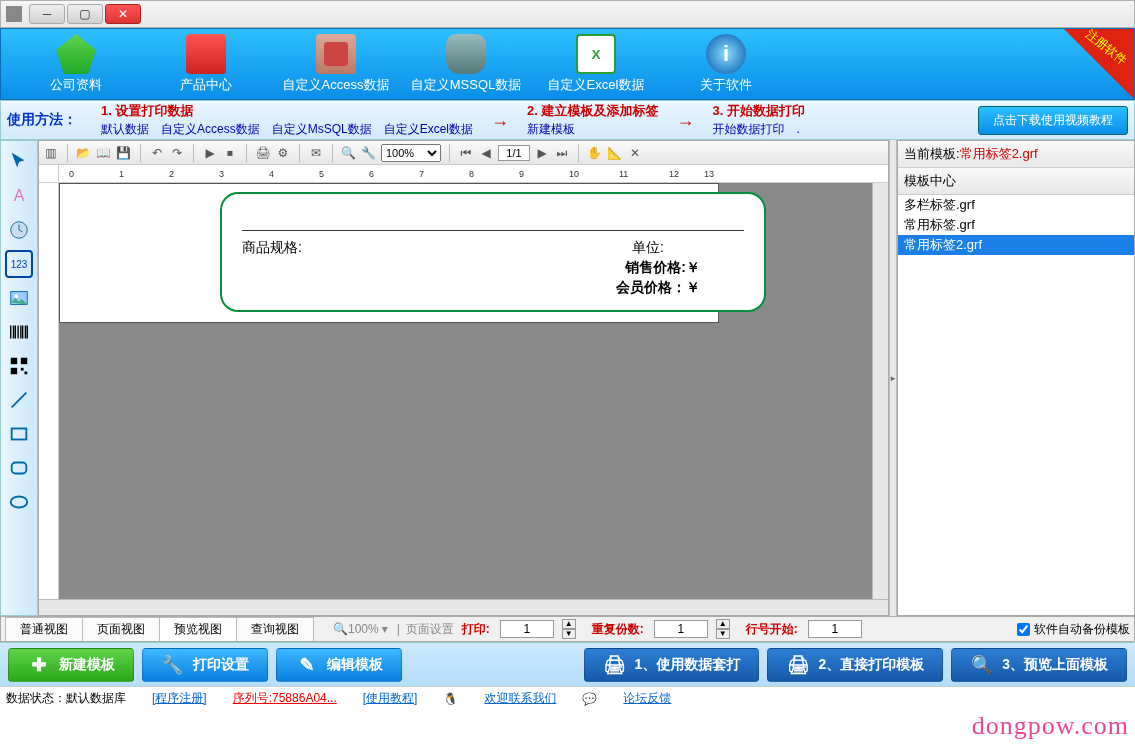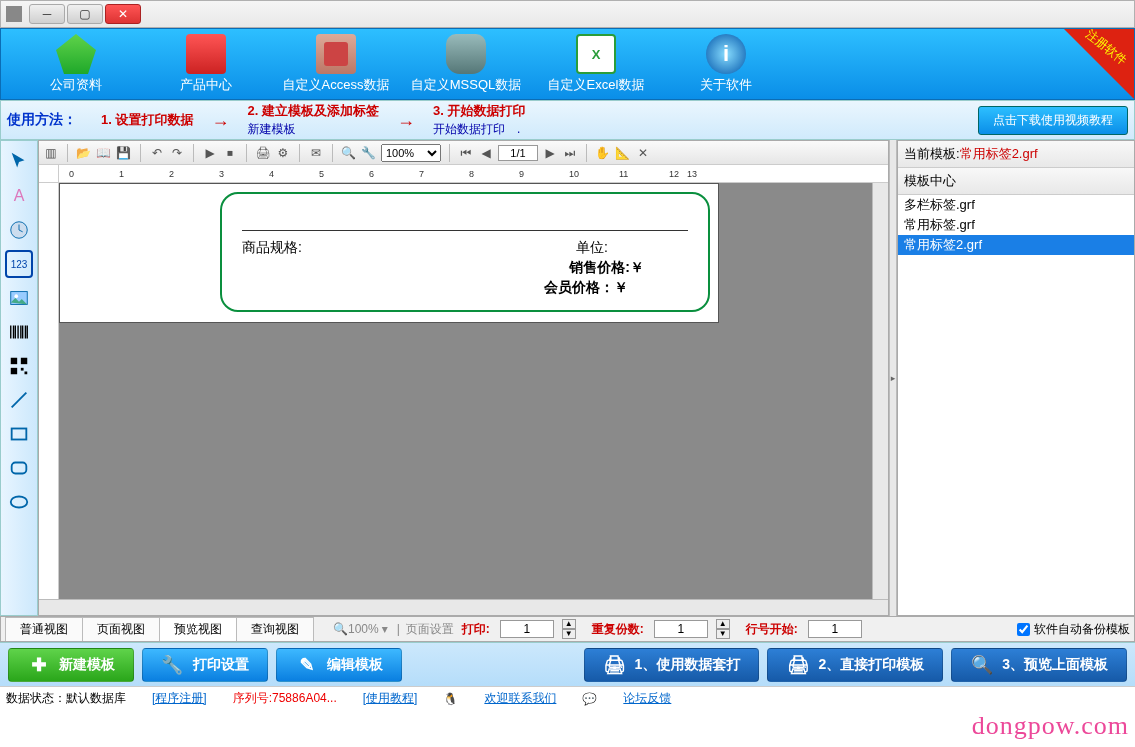--- a/index.html
+++ b/index.html
@@ -33,27 +33,27 @@
 .workspace { display:flex; height:476px; }
 .sidetools { width:38px; background:linear-gradient(90deg,#e8f5ff,#cce8fc); border:1px solid #9cc; display:flex; flex-direction:column; align-items:center; padding-top:4px; }
 .sidetools .tool { width:28px; height:28px; margin:3px 0; display:flex; align-items:center; justify-content:center; font-size:16px; cursor:pointer; color:#04a; }
 .sidetools .tool svg { width:22px; height:22px; }
 
 .center { flex:1; display:flex; flex-direction:column; border:1px solid #aaa; }
 .toolbar1 { height:24px; background:linear-gradient(#fafafa,#e6e6e6); display:flex; align-items:center; padding:0 4px; font-size:11px; gap:4px; border-bottom:1px solid #ccc; }
 .toolbar1 .sep { width:1px; height:18px; background:#bbb; margin:0 4px; }
 .toolbar1 .tico { width:16px; height:16px; cursor:pointer; display:inline-flex; align-items:center; justify-content:center; color:#555; font-size:12px; }
 .zoom { width:60px; font-size:11px; height:18px; }
-.pagenum { width:40px; font-size:11px; height:16px; text-align:center; border:1px solid #999; }
+.pagenum { width:32px; font-size:11px; height:16px; text-align:center; border:1px solid #999; }
 .ruler-h { height:18px; background:#fff; border-bottom:1px solid #ccc; position:relative; overflow:hidden; font-size:9px; color:#333; }
 .ruler-h span { position:absolute; top:4px; }
 .canvas-area { flex:1; background:#8a8a8a; display:flex; overflow:hidden; }
 .ruler-v { width:20px; background:#fff; border-right:1px solid #ccc; }
 .canvas-bg { flex:1; position:relative; }
-.label-card { position:absolute; left:160px; top:20px; width:490px; height:120px; background:#fff; border:2px solid #0a8f3e; border-radius:18px; padding:14px 20px; font-size:14px; }
+.label-card { position:absolute; left:160px; top:20px; width:546px; height:120px; background:#fff; border:2px solid #0a8f3e; border-radius:18px; padding:14px 20px; font-size:14px; }
 .label-card .hr { border-top:1px solid #333; margin:8px 0; }
 .label-card .row { display:flex; justify-content:space-between; margin:2px 0; }
 .scrollbar-v { width:16px; background:#e8e8e8; border-left:1px solid #bbb; }
 .scrollbar-h { height:16px; background:#e8e8e8; border-top:1px solid #bbb; }
 
 .rightpanel { width:238px; border:1px solid #aaa; display:flex; flex-direction:column; font-size:13px; }
 .rightpanel .hdr { background:linear-gradient(#f8f8f8,#e8e8e8); padding:4px 6px; border-bottom:1px solid #ccc; }
 .rightpanel .hdr span.v { color:#c00; }
 .rightpanel .list { flex:1; overflow:auto; }
 .rightpanel .list div { padding:1px 6px; cursor:pointer; }
@@ -78,21 +78,21 @@
 .abtn { height:34px; display:flex; align-items:center; gap:8px; padding:0 18px; border-radius:4px; color:#fff; font-size:14px; font-weight:bold; cursor:pointer; border:1px solid rgba(0,0,0,.2); }
 .abtn .aico { width:24px; height:24px; display:inline-flex; align-items:center; justify-content:center; font-size:18px; }
 .green { background:linear-gradient(#5fd34a,#2aa61a); }
 .blue { background:linear-gradient(#3db8ff,#0a7fe0); }
 .darkblue { background:linear-gradient(#2d7fd6,#165aa8); }
 .actionrow .spacer { flex:1; }
 
 
 .statusbar { height:24px; font-size:12px; display:flex; align-items:center; padding:0 6px; gap:26px; border-top:1px solid #ccc; }
 .statusbar a { color:#06c; text-decoration:underline; cursor:pointer; }
-.statusbar .red { color:#e00; }
+.statusbar .red { color:#e00; text-decoration:underline; }
 
 .watermark { position:absolute; right:6px; bottom:6px; color:#ec4899; font-size:26px; font-family:Georgia,serif; letter-spacing:1px; pointer-events:none; }
 </style>
 </head>
 <body>
 
 <div class="titlebar">
   <div class="icon"></div>
   <div class="winbtns">
     <div class="winbtn">─</div>
@@ -112,20 +112,21 @@
   <div class="ribbonitem"><div class="ri-icon" style="background:radial-gradient(#8df,#05a);border-radius:50%;display:flex;align-items:center;justify-content:center;color:#fff;font-weight:bold;font-size:22px">i</div><span>关于软件</span></div>
   <div class="ribbon-corner">
       <span>注册软件</span>
     </div>
 </div>
 
 <div class="helprow">
   <span class="lbl">使用方法：</span>
   <div class="step">
       <div class="t1">1. 设置打印数据</div>
+      <div class="t2">默认数据　自定义Access数据　自定义MsSQL数据　自定义Excel数据</div>
     </div>
   <span class="arrow">→</span>
   <div class="step">
       <div class="t1">2. 建立模板及添加标签</div>
       <div class="t2">新建模板</div>
     </div>
   <span class="arrow">→</span>
   <div class="step">
       <div class="t1">3. 开始数据打印</div>
       <div class="t2">开始数据打印　.</div>
@@ -234,41 +235,41 @@
           <span style="left:160px">3</span>
           <span style="left:210px">4</span>
           <span style="left:260px">5</span>
           <span style="left:310px">6</span>
           <span style="left:360px">7</span>
           <span style="left:410px">8</span>
           <span style="left:460px">9</span>
           <span style="left:510px">10</span>
           <span style="left:560px">11</span>
           <span style="left:610px">12</span>
-          <span style="left:628px">13</span>
+          <span style="left:645px">13</span>
     </div>
       </div>
     <div class="canvas-area">
       <div class="ruler-v"></div>
       <div class="canvas-bg">
         <div style="position:absolute;left:0;top:0;width:660px;height:140px;background:#fff;border:1px solid #555">
           <div class="label-card" style="left:160px;top:8px">
             <div style="height:14px"></div>
             <div class="hr"></div>
             <div class="row">
                 <span>商品规格:</span>
                 <span style="margin-right:80px">单位:</span>
               </div>
             <div class="row">
                 <span></span>
                 <span style="margin-right:44px;font-weight:bold">销售价格:￥</span>
               </div>
             <div class="row">
                 <span></span>
-                <span style="margin-right:60px;font-weight:bold">会员价格：￥</span>
+                <span style="margin-right:44px;font-weight:bold">会员价格：￥</span>
               </div>
           </div>
         </div>
       </div>
       <div class="scrollbar-v"></div>
     </div>
     <div class="scrollbar-h"></div>
   </div>
 
   <div class="rhandle">▸</div>

